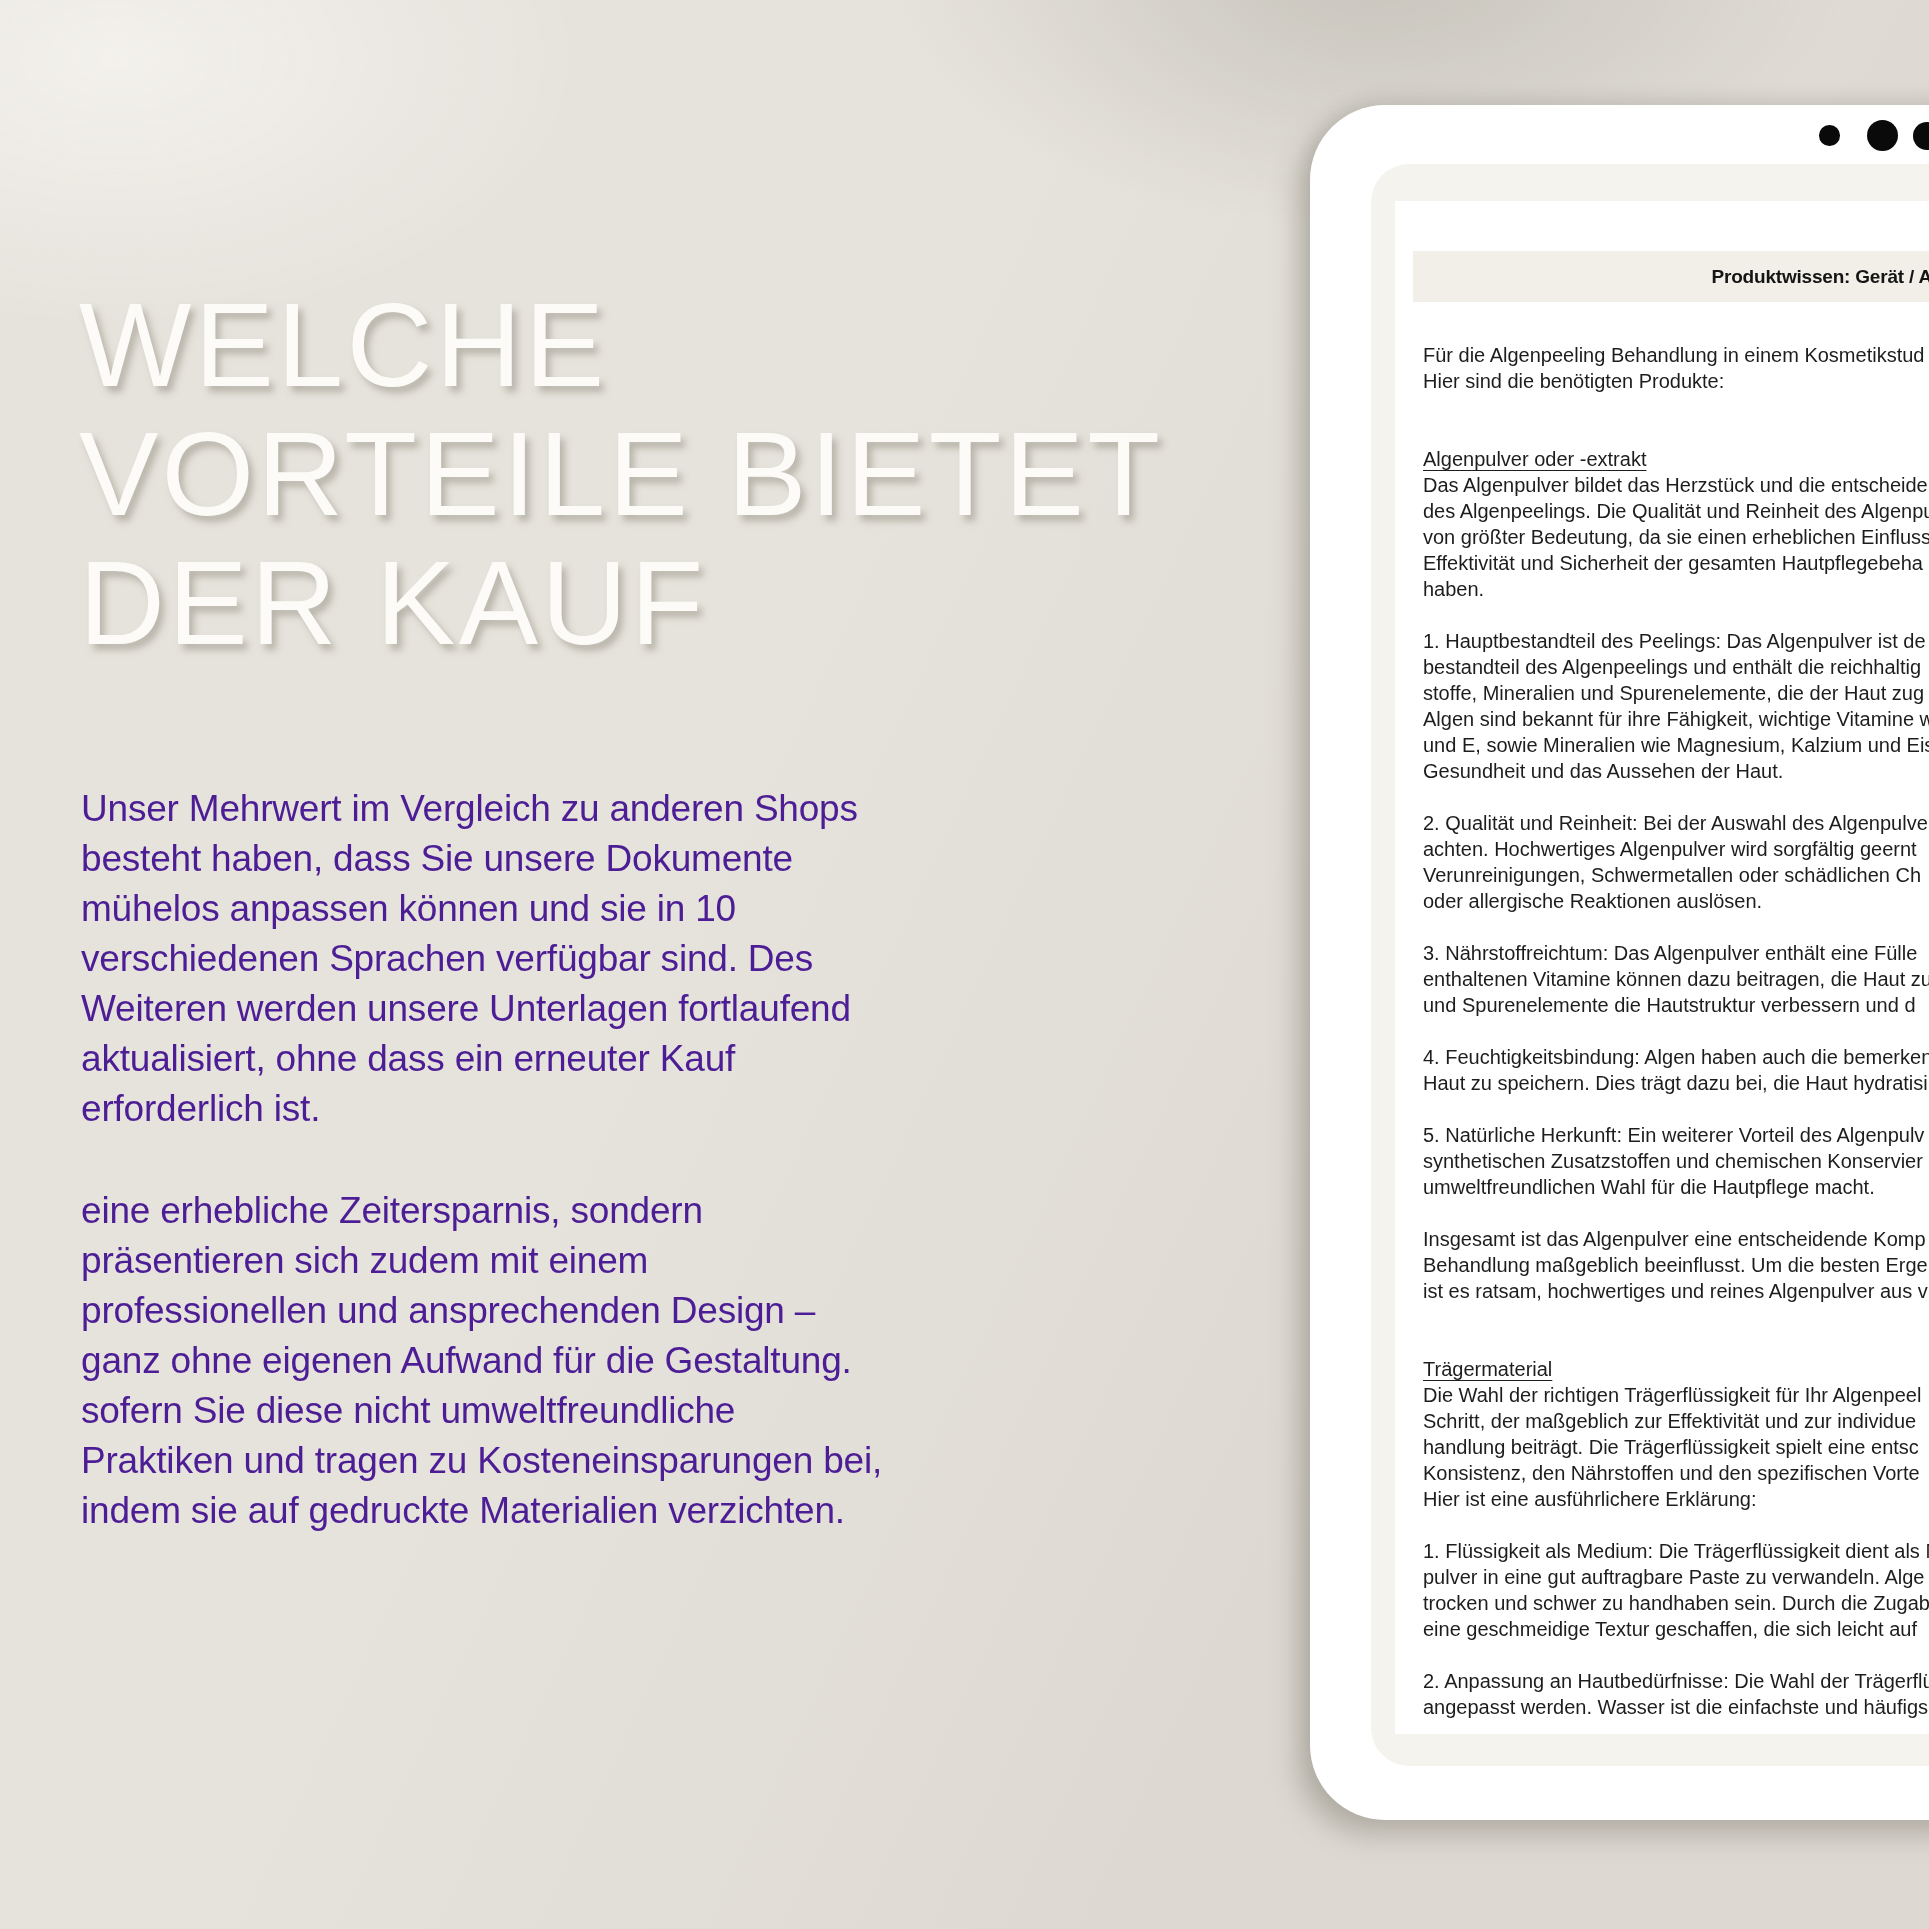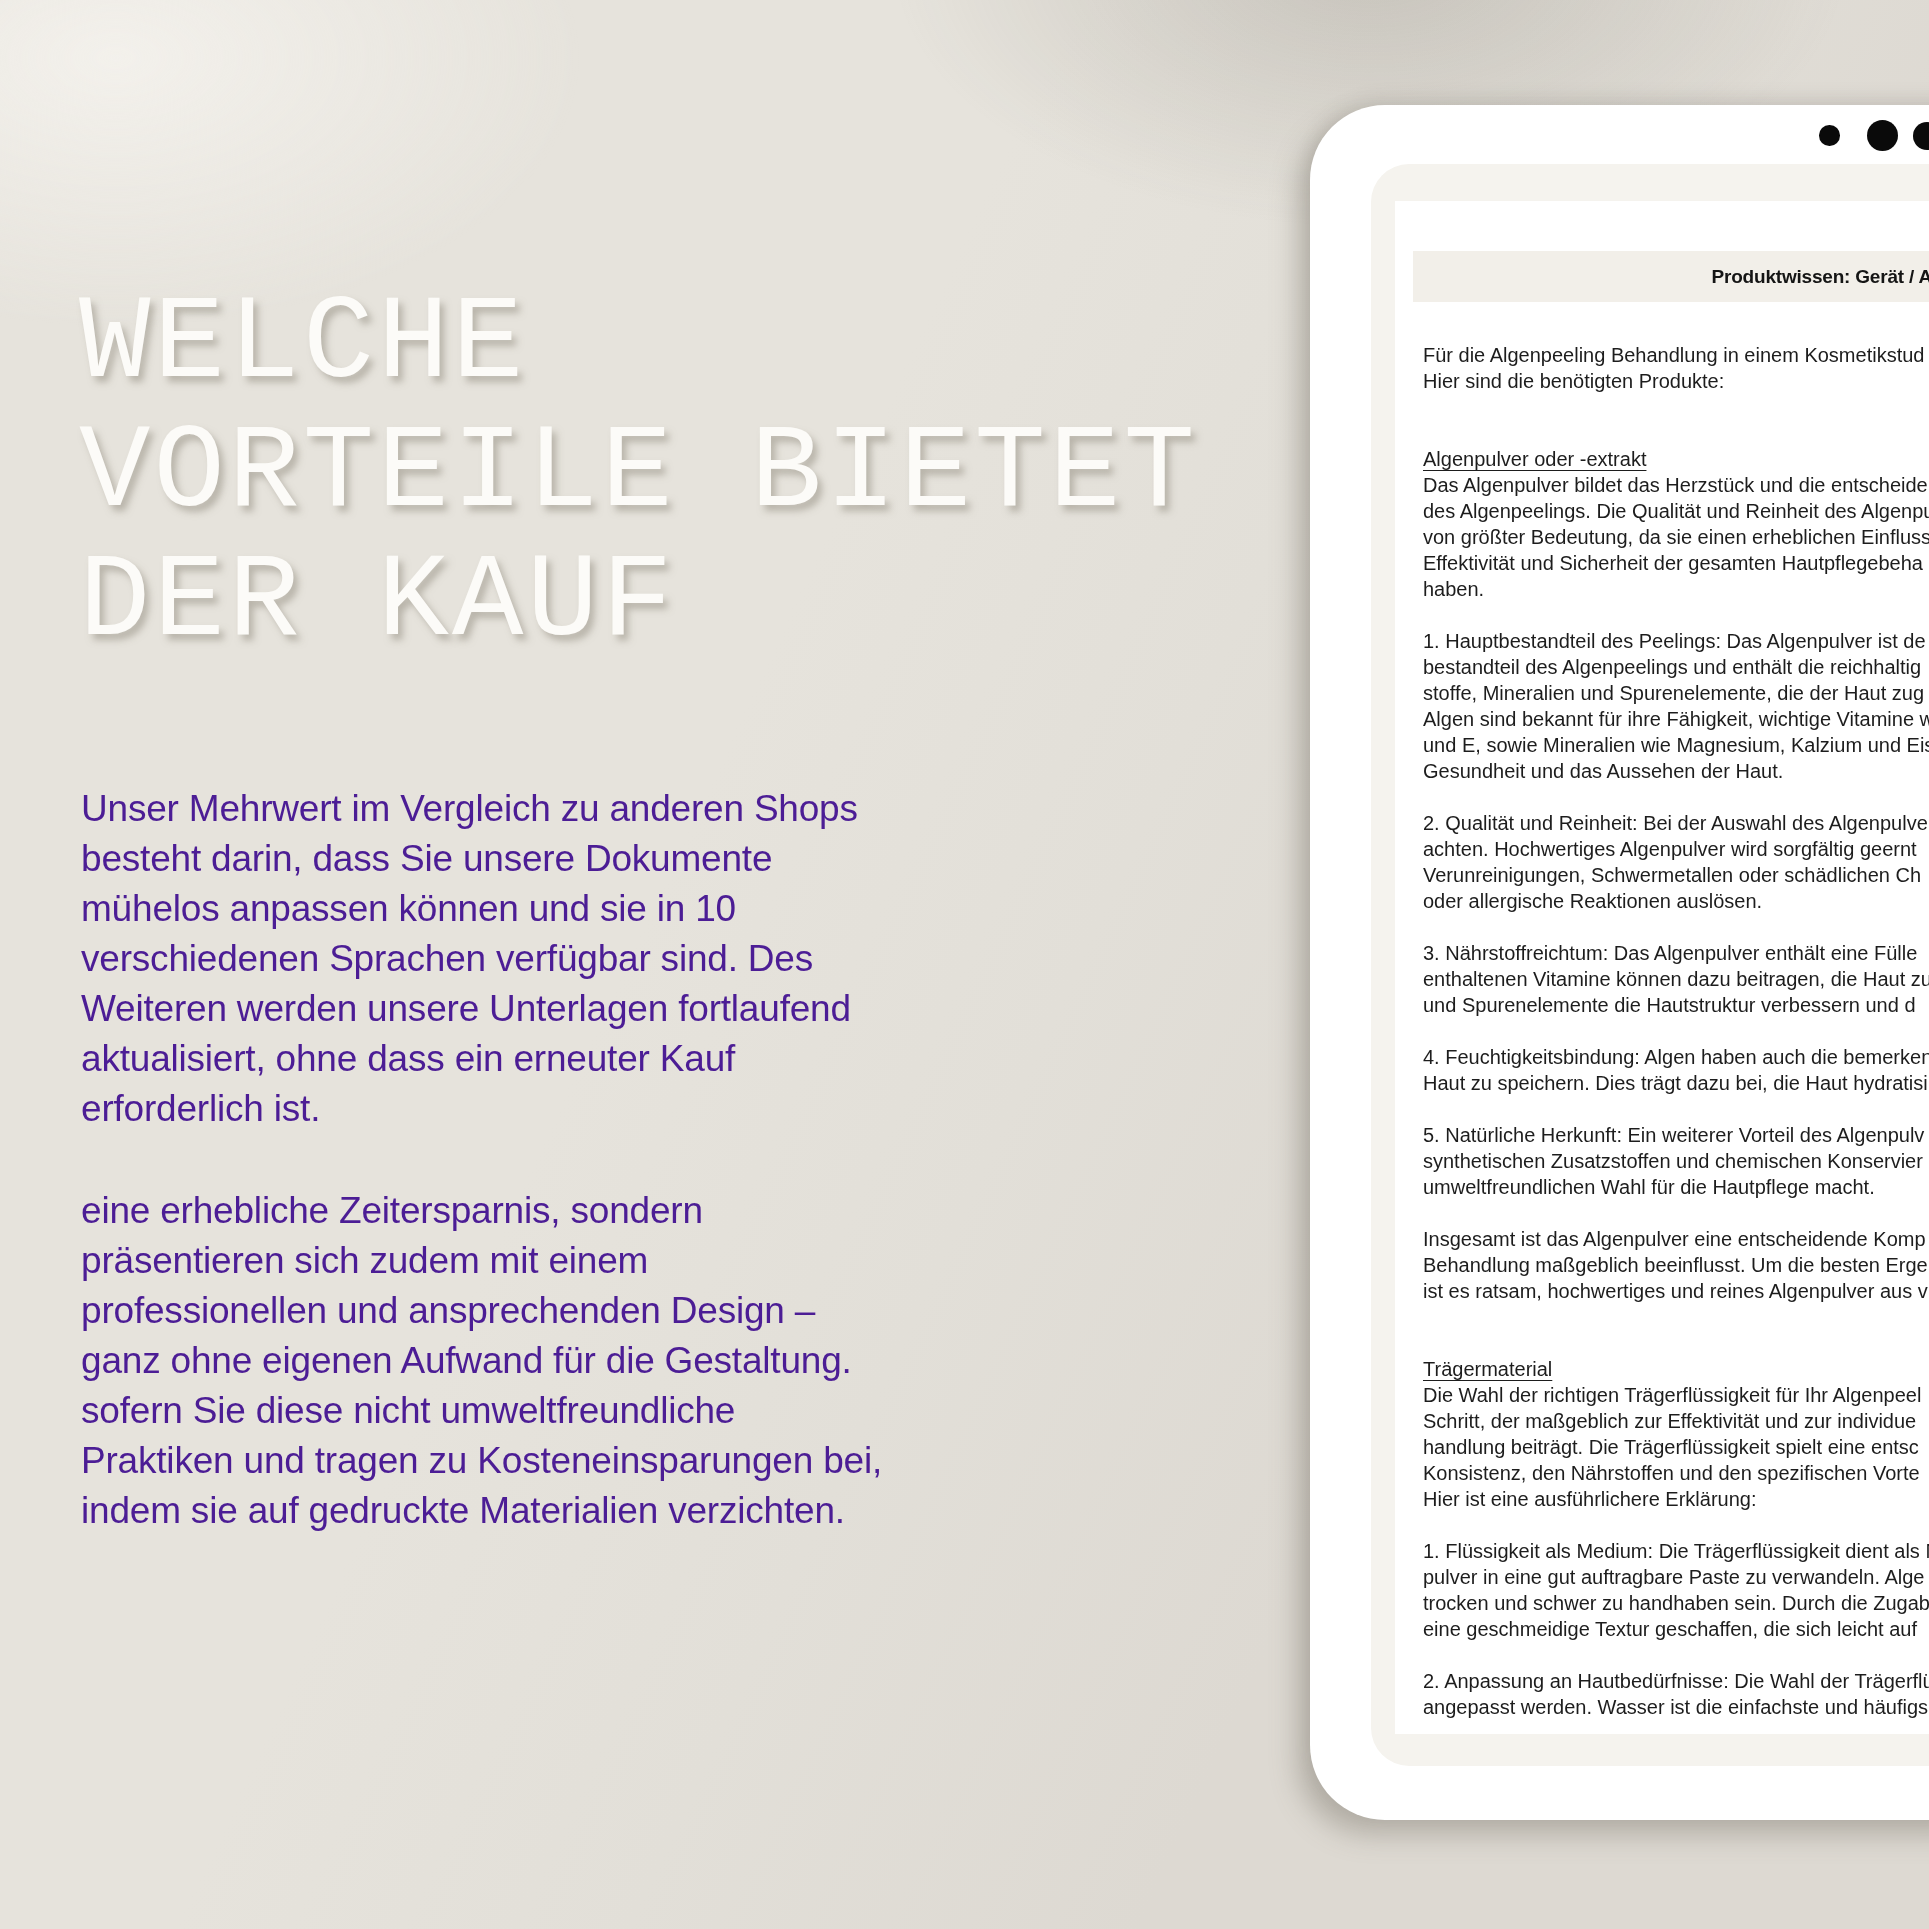--- a/index.html
+++ b/index.html
@@ -13,21 +13,20 @@
       linear-gradient(115deg,#e6e3dc 38%, #e2dfd8 54%, #ddd9d2 72%);
   }
 
   
   .left-panel{position:absolute;left:0;top:0;width:1286px;height:1930px;}
   .page-title{
     position:absolute;left:79px;top:200px;
     font-size:119px;line-height:129px;letter-spacing:3.2px;
     color:#fcfbf8;font-weight:400;white-space:nowrap;
     text-shadow:4.8px 6.4px 7.1px rgba(148,142,130,0.55);
-    font-family:Liberation Mono, monospace;
   }
   .intro-paragraphs{
     position:absolute;left:81px;top:784px;
     font-size:37px;line-height:50px;letter-spacing:-0.2px;
     color:#4c1d95;white-space:nowrap;
   }
   .para{margin:0 0 0 0;}
   .para + .para{margin-top:52px;}
 
   
@@ -79,21 +78,21 @@
 
 <div class="left-panel">
   <h1 class="page-title">
       <div class="title-line">WELCHE</div>
       <div class="title-line">VORTEILE BIETET</div>
       <div class="title-line">DER KAUF</div>
     </h1>
   <div class="intro-paragraphs">
       <div class="para">
         <div class="pline">Unser Mehrwert im Vergleich zu anderen Shops</div>
-        <div class="pline">besteht darin, dass Sie unsere Dokumente</div>
+        <div class="pline">besteht haben, dass Sie unsere Dokumente</div>
         <div class="pline">mühelos anpassen können und sie in 10</div>
         <div class="pline">verschiedenen Sprachen verfügbar sind. Des</div>
         <div class="pline">Weiteren werden unsere Unterlagen fortlaufend</div>
         <div class="pline">aktualisiert, ohne dass ein erneuter Kauf</div>
         <div class="pline">erforderlich ist.</div>
       </div>
       <div class="para">
         <div class="pline">eine erhebliche Zeitersparnis, sondern</div>
         <div class="pline">präsentieren sich zudem mit einem</div>
         <div class="pline">professionellen und ansprechenden Design –</div>

